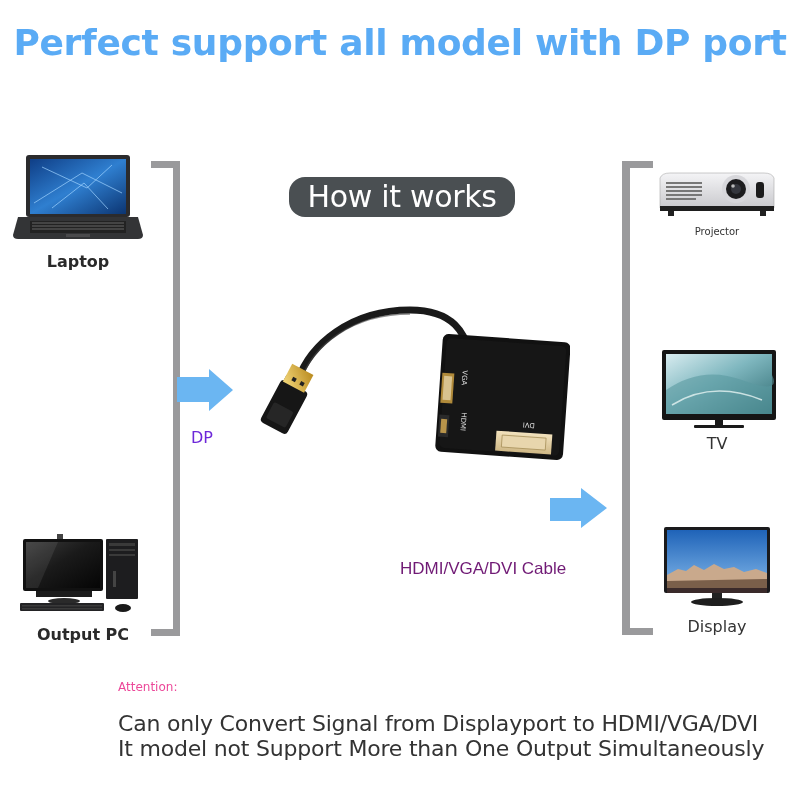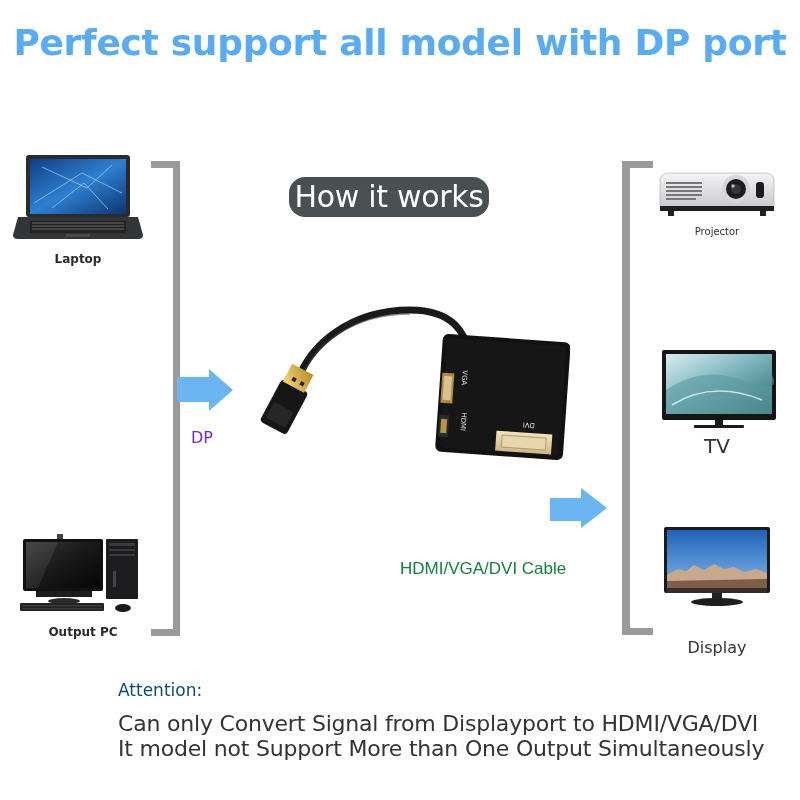--- a/index.html
+++ b/index.html
@@ -1,27 +1,27 @@
 <!DOCTYPE html>
 <html><head>
   <meta charset="utf-8">
   <style>
     html, body { margin:0; padding:0; background:#ffffff; }
     body { width:800px; height:800px; position:relative; overflow:hidden; font-family:"DejaVu Sans", sans-serif; }
     .abs { position:absolute; }
     .title { left:0; top:22px; width:800px; text-align:center; color:#5aabf5; font-family:"DejaVu Sans", sans-serif; font-weight:bold; font-size:36px; letter-spacing:-0.3px; }
-    .pill { left:289px; top:177px; width:200px; height:40px; background:#4a4f52; border-radius:16px; color:#fff; font-family:"DejaVu Sans", sans-serif; font-size:30px; line-height:40px; text-align:center; letter-spacing:-0.3px; }
+    .pill { left:289px; top:177px; width:226px; height:40px; background:#4a4f52; border-radius:16px; color:#fff; font-family:"DejaVu Sans", sans-serif; font-size:30px; line-height:40px; text-align:center; letter-spacing:-0.3px; }
     .bracket { background:#9a9a9c; }
     .label { font-family:"DejaVu Sans", sans-serif; color:#333; text-align:center; }
-    .label-bold { font-weight:bold; font-size:12px; color:#2a2a2a; }
+    .label-bold { font-weight:bold; font-size:16px; color:#2a2a2a; }
     .label-norm { font-size:10px; color:#333; }
     .arrow svg { display:block; }
-    .cable-label { left:400px; top:559px; font-family:"Liberation Sans", sans-serif; font-size:17px; color:#15803d; }
+    .cable-label { left:400px; top:559px; font-family:"Liberation Sans", sans-serif; font-size:17px; color:#701a75; }
     .dp-label { left:191px; top:428px; font-family:"DejaVu Sans", sans-serif; font-size:16px; color:#6d28d9; }
-    .attn-title { left:118px; top:680px; color:#0c4a6e; font-family:"DejaVu Sans", sans-serif; font-size:17px; }
+    .attn-title { left:118px; top:680px; color:#ec4899; font-family:"DejaVu Sans", sans-serif; font-size:12px; }
     .attn-line { left:118px; font-family:"DejaVu Sans", sans-serif; font-size:22px; color:#333; white-space:nowrap; letter-spacing:-0.2px; }
   </style>
 </head>
 <body>
 
 <div class="abs title">Perfect support all model with DP port</div>
 
 <div class="abs pill">How it works</div>
 
 <div class="abs bracket" style="left:151px; top:161px; width:29px; height:7px;"></div>
@@ -193,36 +193,36 @@
       </linearGradient>
     </defs>
     <rect x="0" y="0" width="114" height="70" rx="2" fill="#151515"></rect>
     <rect x="4" y="4" width="106" height="60" fill="url(#tvScr)"></rect>
     <path d="M4 40 Q40 15 80 30 T110 25 L110 64 L4 64 Z" fill="#5a9aa0" opacity="0.6"></path>
     <path d="M10 55 Q50 30 100 50" stroke="#e6f4f2" stroke-width="1.5" fill="none" opacity="0.8"></path>
     <rect x="53" y="70" width="8" height="5" fill="#1a1a1a"></rect>
     <rect x="32" y="75" width="50" height="3" rx="1" fill="#1a1a1a"></rect>
   </svg>
 </div>
-<div class="abs label label-norm" style="left:656px; top:434px; width:122px; font-size:20px;">TV</div>
+<div class="abs label label-norm" style="left:656px; top:434px; width:122px; font-size:16px;">TV</div>
 
 <div class="abs" style="left:664px; top:527px; width:106px; height:82px;">
   <svg width="106" height="82" viewBox="0 0 106 82">
     <defs>
       <linearGradient id="monSky" x1="0" y1="0" x2="0" y2="1">
         <stop offset="0" stop-color="#1f63b8"></stop>
         <stop offset="1" stop-color="#7fb5e8"></stop>
       </linearGradient>
     </defs>
     <rect x="0" y="0" width="106" height="66" rx="2" fill="#1a1a1c"></rect>
     <rect x="3" y="3" width="100" height="58" fill="url(#monSky)"></rect>
     <path d="M3 48 L14 42 L22 44 L30 38 L40 43 L50 37 L60 42 L70 40 L80 45 L92 42 L103 46 L103 61 L3 61 Z" fill="#c9a98c"></path>
     <path d="M3 54 L103 52 L103 61 L3 61 Z" fill="#7a5f4a"></path>
     <rect x="3" y="61" width="100" height="5" fill="#3a2a2a"></rect>
     <rect x="48" y="66" width="10" height="6" fill="#222"></rect>
     <ellipse cx="53" cy="75" rx="26" ry="4" fill="#1e1e1e"></ellipse>
   </svg>
 </div>
-<div class="abs label label-norm" style="left:656px; top:638px; width:122px; font-size:16px;">Display</div>
+<div class="abs label label-norm" style="left:656px; top:617px; width:122px; font-size:16px;">Display</div>
 
 <div class="abs attn-title">Attention:</div>
 <div class="abs attn-line" style="top:711px;">Can only Convert Signal from Displayport to HDMI/VGA/DVI</div>
 <div class="abs attn-line" style="top:736px;">It model not Support More than One Output Simultaneously</div>
 
 </body></html>

